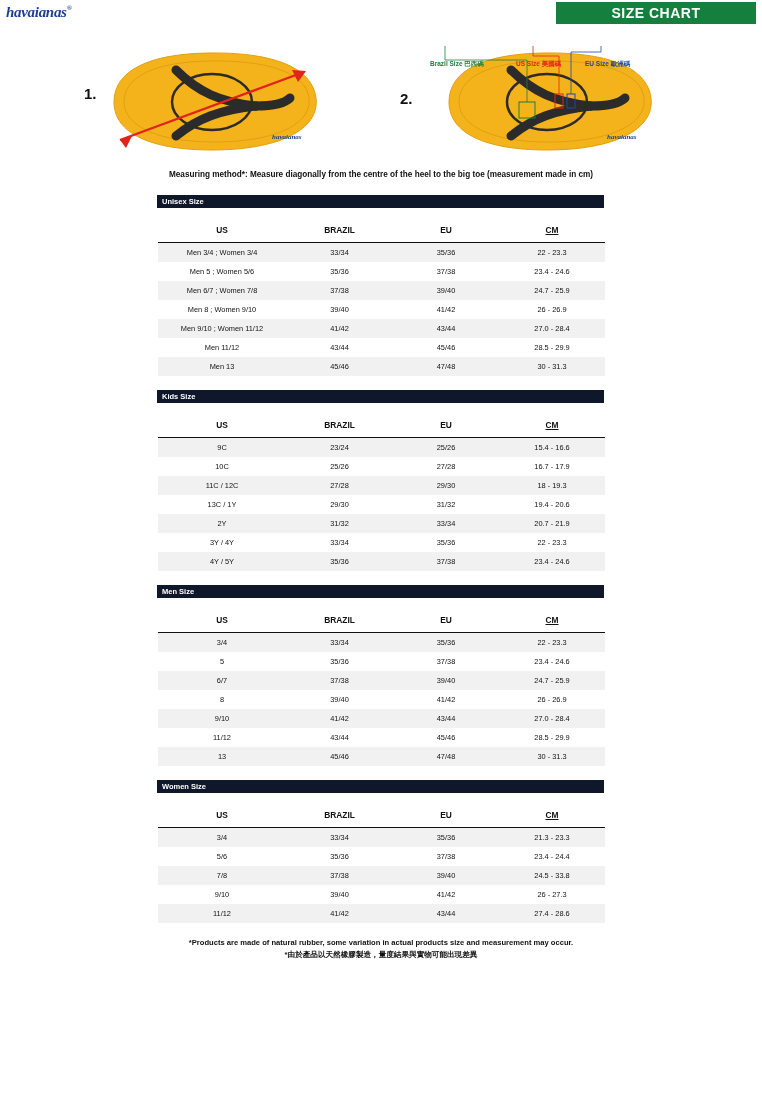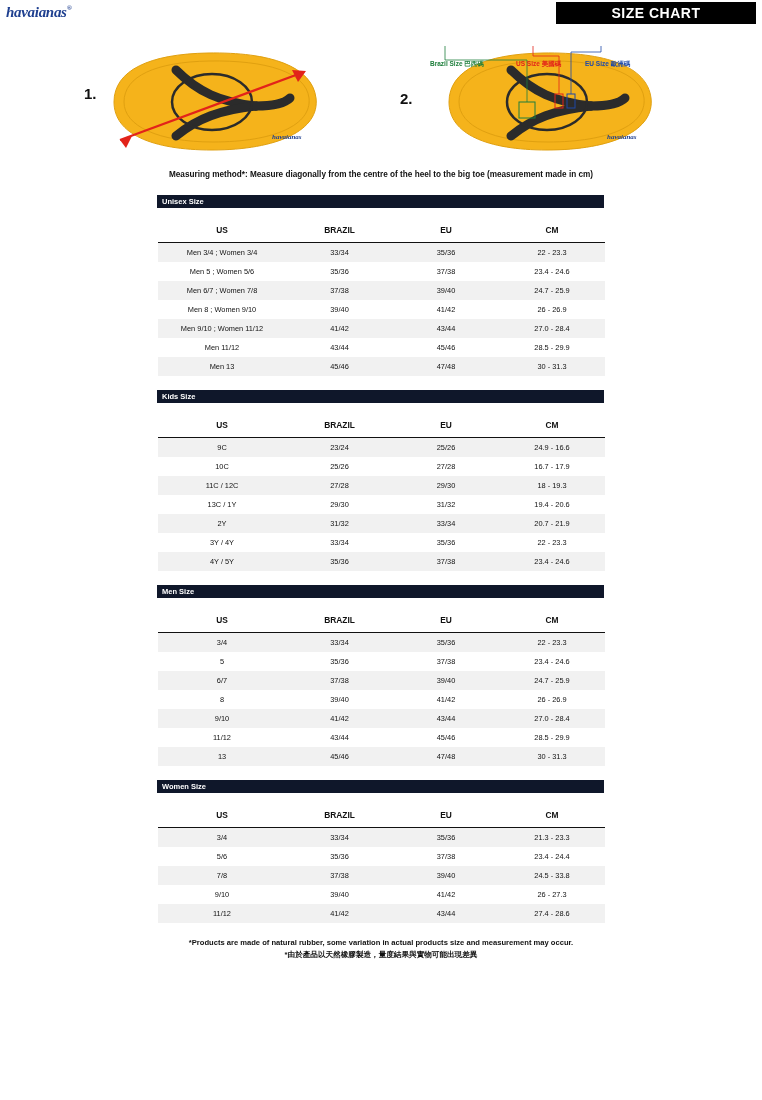--- a/index.html
+++ b/index.html
@@ -29,21 +29,21 @@
     color: #1e3f8f;
     letter-spacing: -0.3px;
     padding: 4px 0 0 6px;
     font-style: italic;
     font-family: "Liberation Serif", serif;
     display: flex;
     align-items: flex-start;
   }
   .brand sup { font-size: 7px; vertical-align: super; font-style: normal; }
   .title-bar {
-    background: #000000;
+    background: #15803d;
     color: #ffffff;
     font-size: 14px;
     font-weight: bold;
     letter-spacing: 0.5px;
     display: flex;
     align-items: center;
     justify-content: center;
     width: 200px;
     height: 22px;
     margin-top: 2px;
@@ -123,21 +123,21 @@
     padding: 5px 0;
     color: #111;
     font-size: 7.4px;
   }
   tbody tr:nth-child(odd) td { background: #f1f1f1; }
   tbody tr:nth-child(even) td { background: #ffffff; }
 
   .col-us { width: 128px; }
   .col-br { width: 107px; }
   .col-eu { width: 106px; }
-  .col-cm { width: 106px; }
+  .col-cm { width: 106px; text-decoration: underline; }
 
   
   .footer {
     text-align: center;
     font-size: 7.6px;
     font-weight: bold;
     line-height: 1.6;
     margin-top: 14px;
     color: #111;
   }
@@ -274,21 +274,21 @@
         <th class="col-br">BRAZIL</th>
         <th class="col-eu">EU</th>
         <th class="col-cm">CM</th>
       </tr>
     </thead>
     <tbody>
       <tr>
           <td>9C</td>
           <td>23/24</td>
           <td>25/26</td>
-          <td>24.9 - 16.6</td>
+          <td>15.4 - 16.6</td>
         </tr>
       <tr>
           <td>10C</td>
           <td>25/26</td>
           <td>27/28</td>
           <td>16.7 - 17.9</td>
         </tr>
       <tr>
           <td>11C / 12C</td>
           <td>27/28</td>

